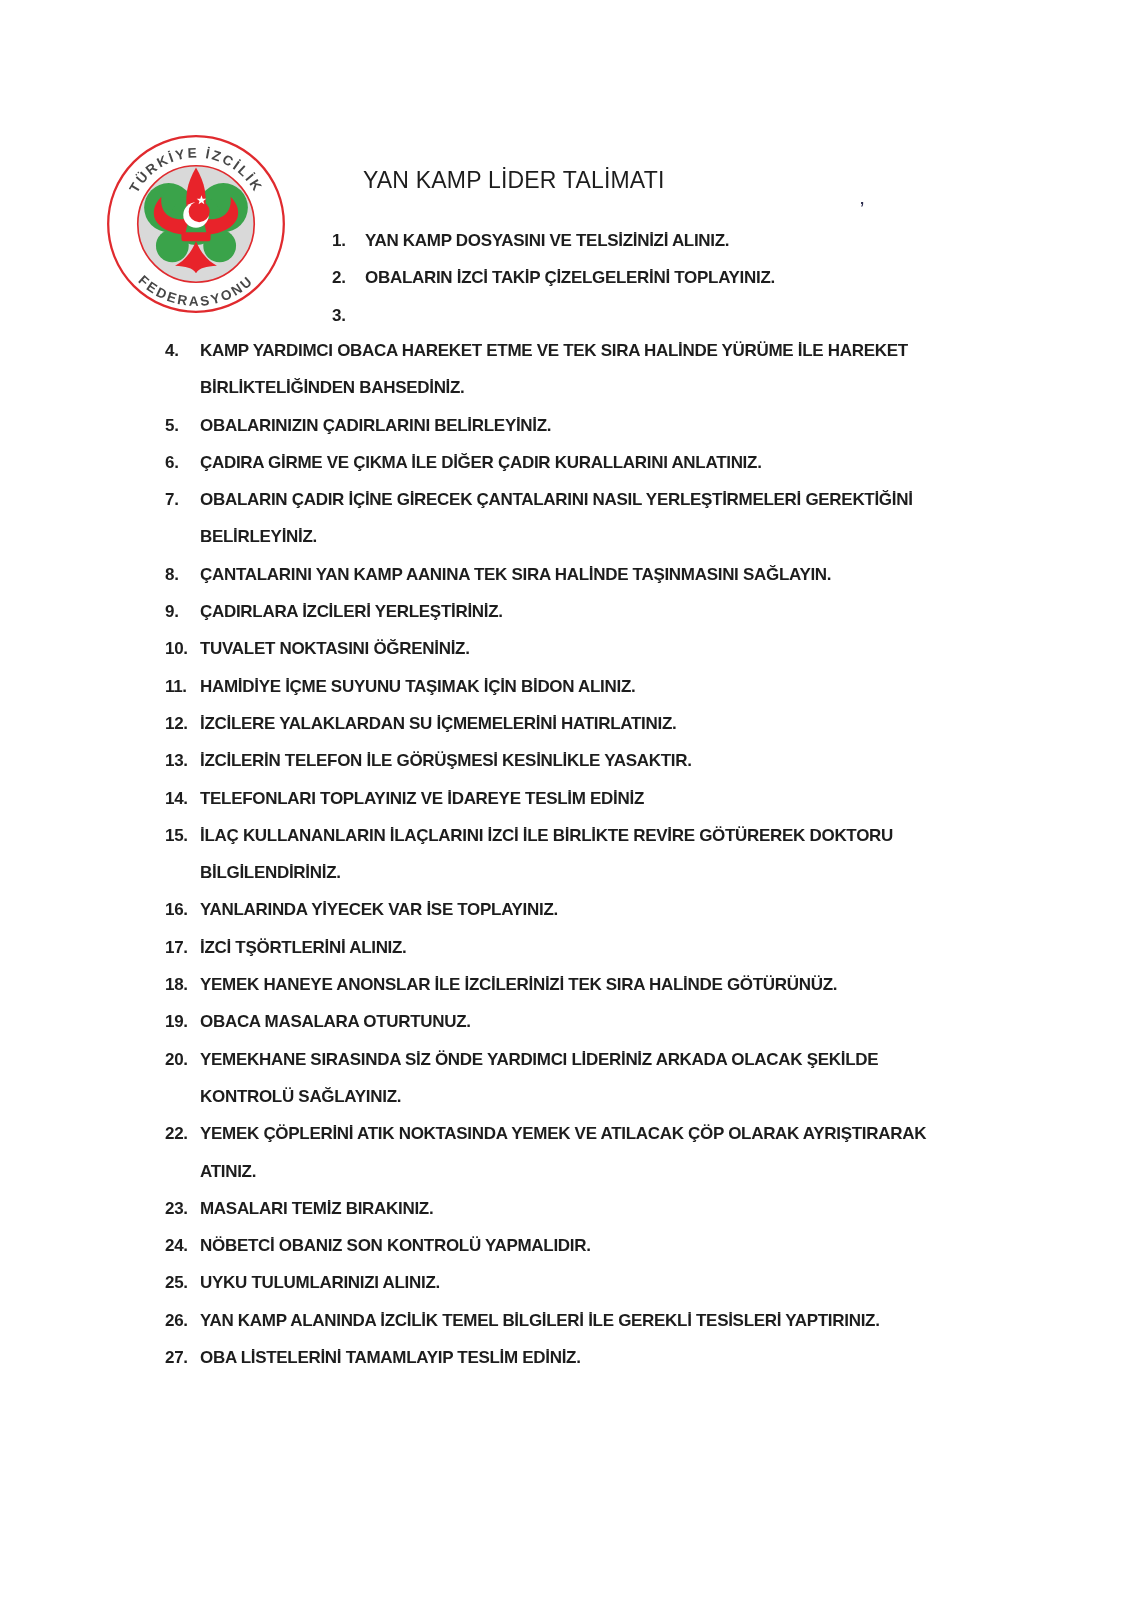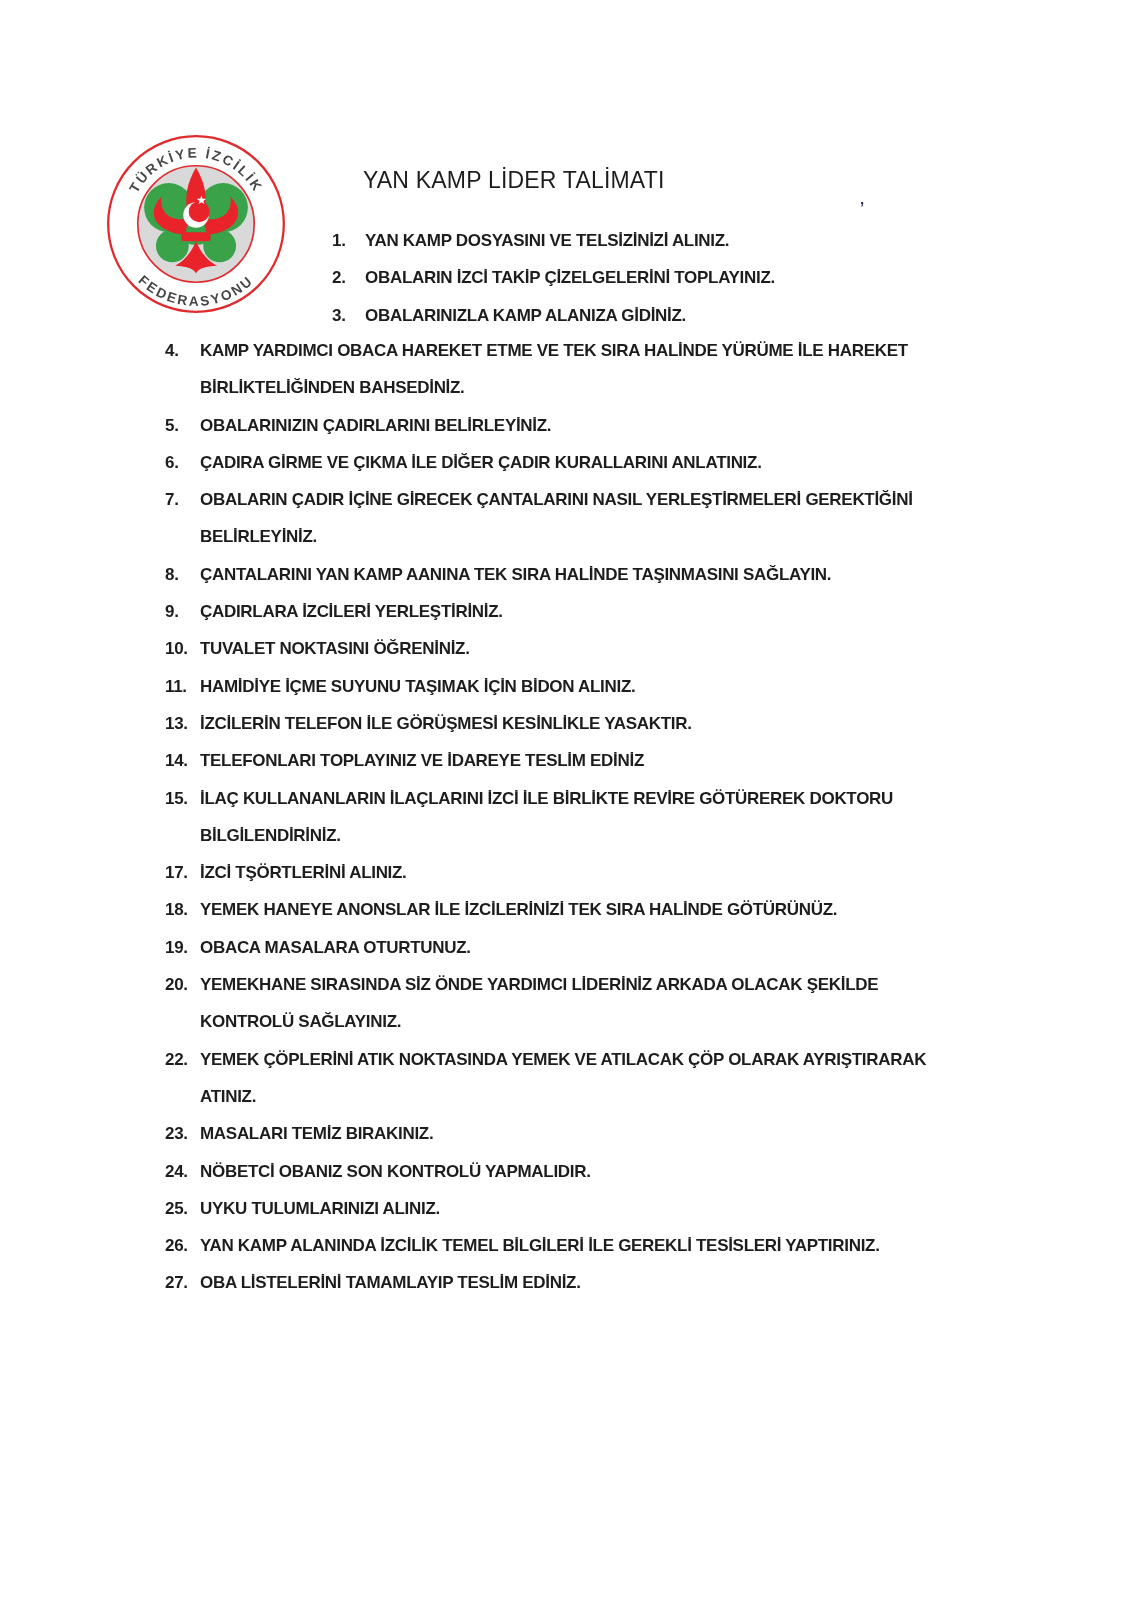--- a/index.html
+++ b/index.html
@@ -90,21 +90,20 @@
     <li>
         <span class="num">1.</span>
         <span class="txt">YAN KAMP DOSYASINI VE TELSİZİNİZİ ALINIZ.</span>
       </li>
     <li>
         <span class="num">2.</span>
         <span class="txt">OBALARIN İZCİ TAKİP ÇİZELGELERİNİ TOPLAYINIZ.</span>
       </li>
     <li>
         <span class="num">3.</span>
-        <span class="txt">OBALARINIZLA KAMP ALANIZA GİDİNİZ.</span>
       </li>
   </ol>
 
   <ol class="ilist ilist-main">
     <li>
         <span class="num">4.</span>
         <span class="txt">KAMP YARDIMCI OBACA HAREKET ETME VE TEK SIRA HALİNDE YÜRÜME İLE HAREKET BİRLİKTELİĞİNDEN BAHSEDİNİZ.</span>
       </li>
     <li>
         <span class="num">5.</span>
@@ -128,32 +127,40 @@
       </li>
     <li>
         <span class="num">10.</span>
         <span class="txt">TUVALET NOKTASINI ÖĞRENİNİZ.</span>
       </li>
     <li>
         <span class="num">11.</span>
         <span class="txt">HAMİDİYE İÇME SUYUNU TAŞIMAK İÇİN BİDON ALINIZ.</span>
       </li>
     <li>
+        <span class="num">12.</span>
+        <span class="txt">İZCİLERE YALAKLARDAN SU İÇMEMELERİNİ HATIRLATINIZ.</span>
+      </li>
+    <li>
         <span class="num">13.</span>
         <span class="txt">İZCİLERİN TELEFON İLE GÖRÜŞMESİ KESİNLİKLE YASAKTIR.</span>
       </li>
     <li>
         <span class="num">14.</span>
         <span class="txt">TELEFONLARI TOPLAYINIZ VE İDAREYE TESLİM EDİNİZ</span>
       </li>
     <li>
         <span class="num">15.</span>
         <span class="txt">İLAÇ KULLANANLARIN İLAÇLARINI İZCİ İLE BİRLİKTE REVİRE GÖTÜREREK DOKTORU BİLGİLENDİRİNİZ.</span>
       </li>
     <li>
+        <span class="num">16.</span>
+        <span class="txt">YANLARINDA YİYECEK VAR İSE TOPLAYINIZ.</span>
+      </li>
+    <li>
         <span class="num">17.</span>
         <span class="txt">İZCİ TŞÖRTLERİNİ ALINIZ.</span>
       </li>
     <li>
         <span class="num">18.</span>
         <span class="txt">YEMEK HANEYE ANONSLAR İLE İZCİLERİNİZİ TEK SIRA HALİNDE GÖTÜRÜNÜZ.</span>
       </li>
     <li>
         <span class="num">19.</span>
         <span class="txt">OBACA MASALARA OTURTUNUZ.</span>

